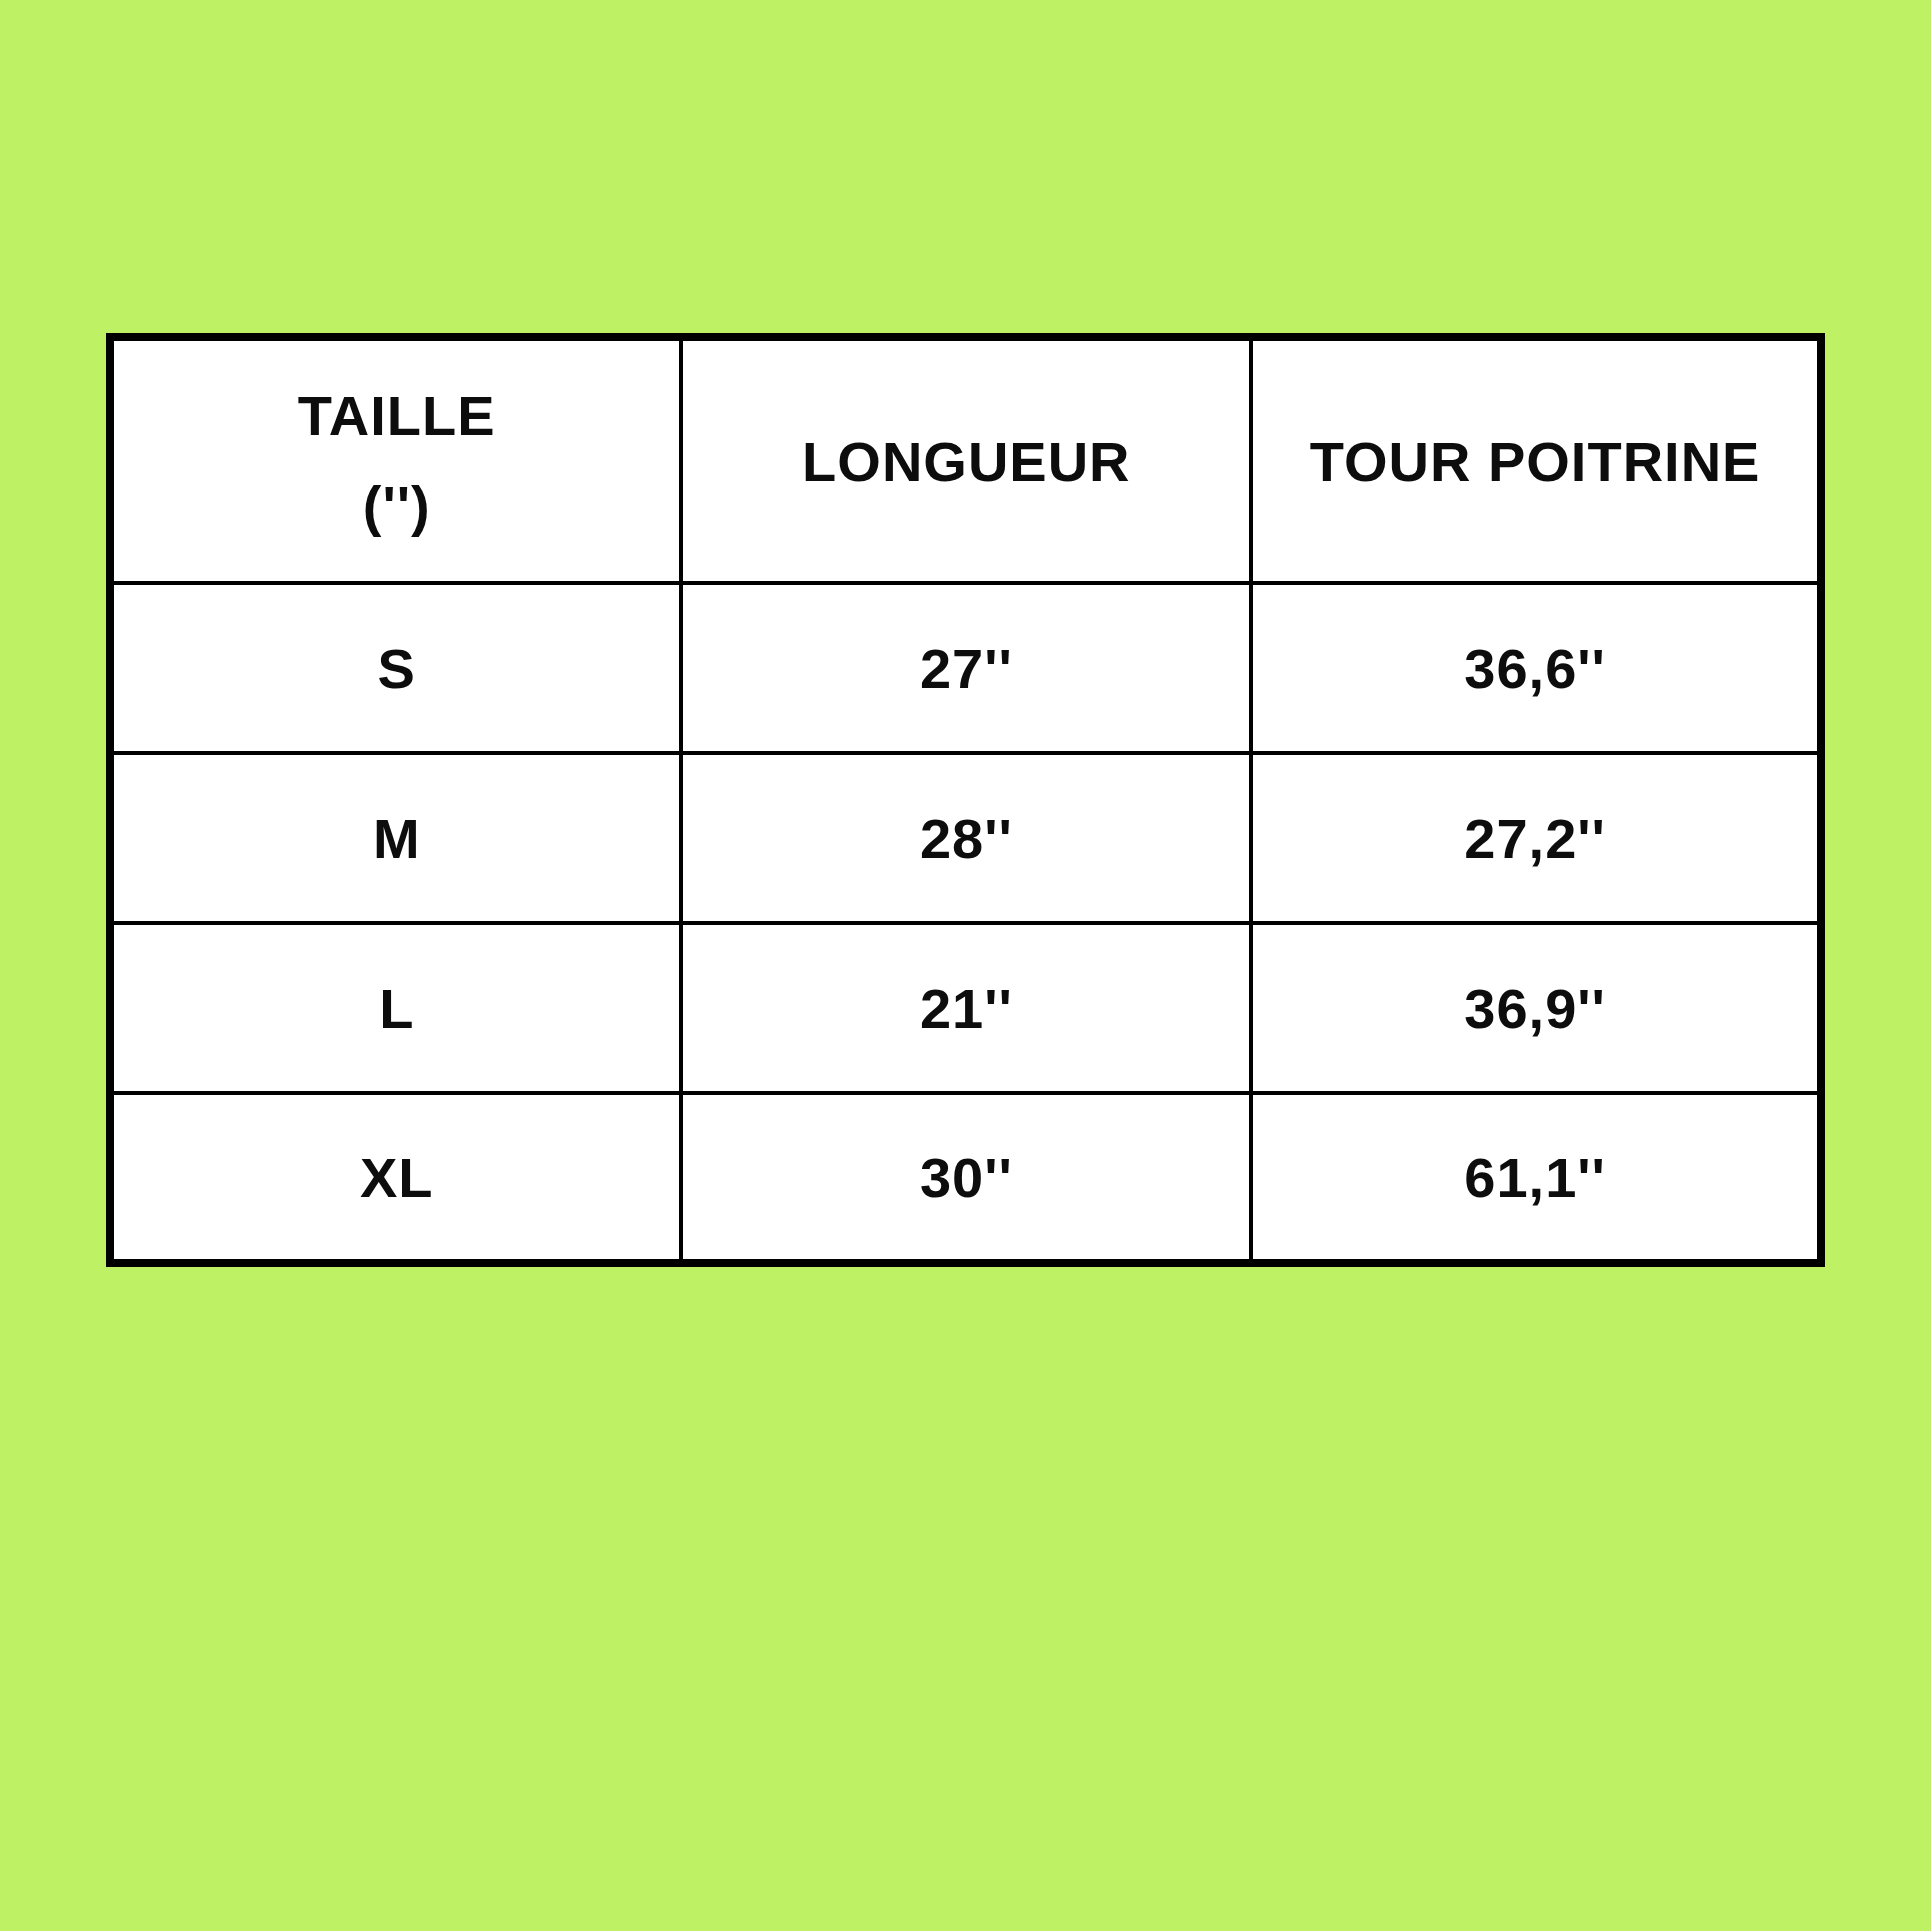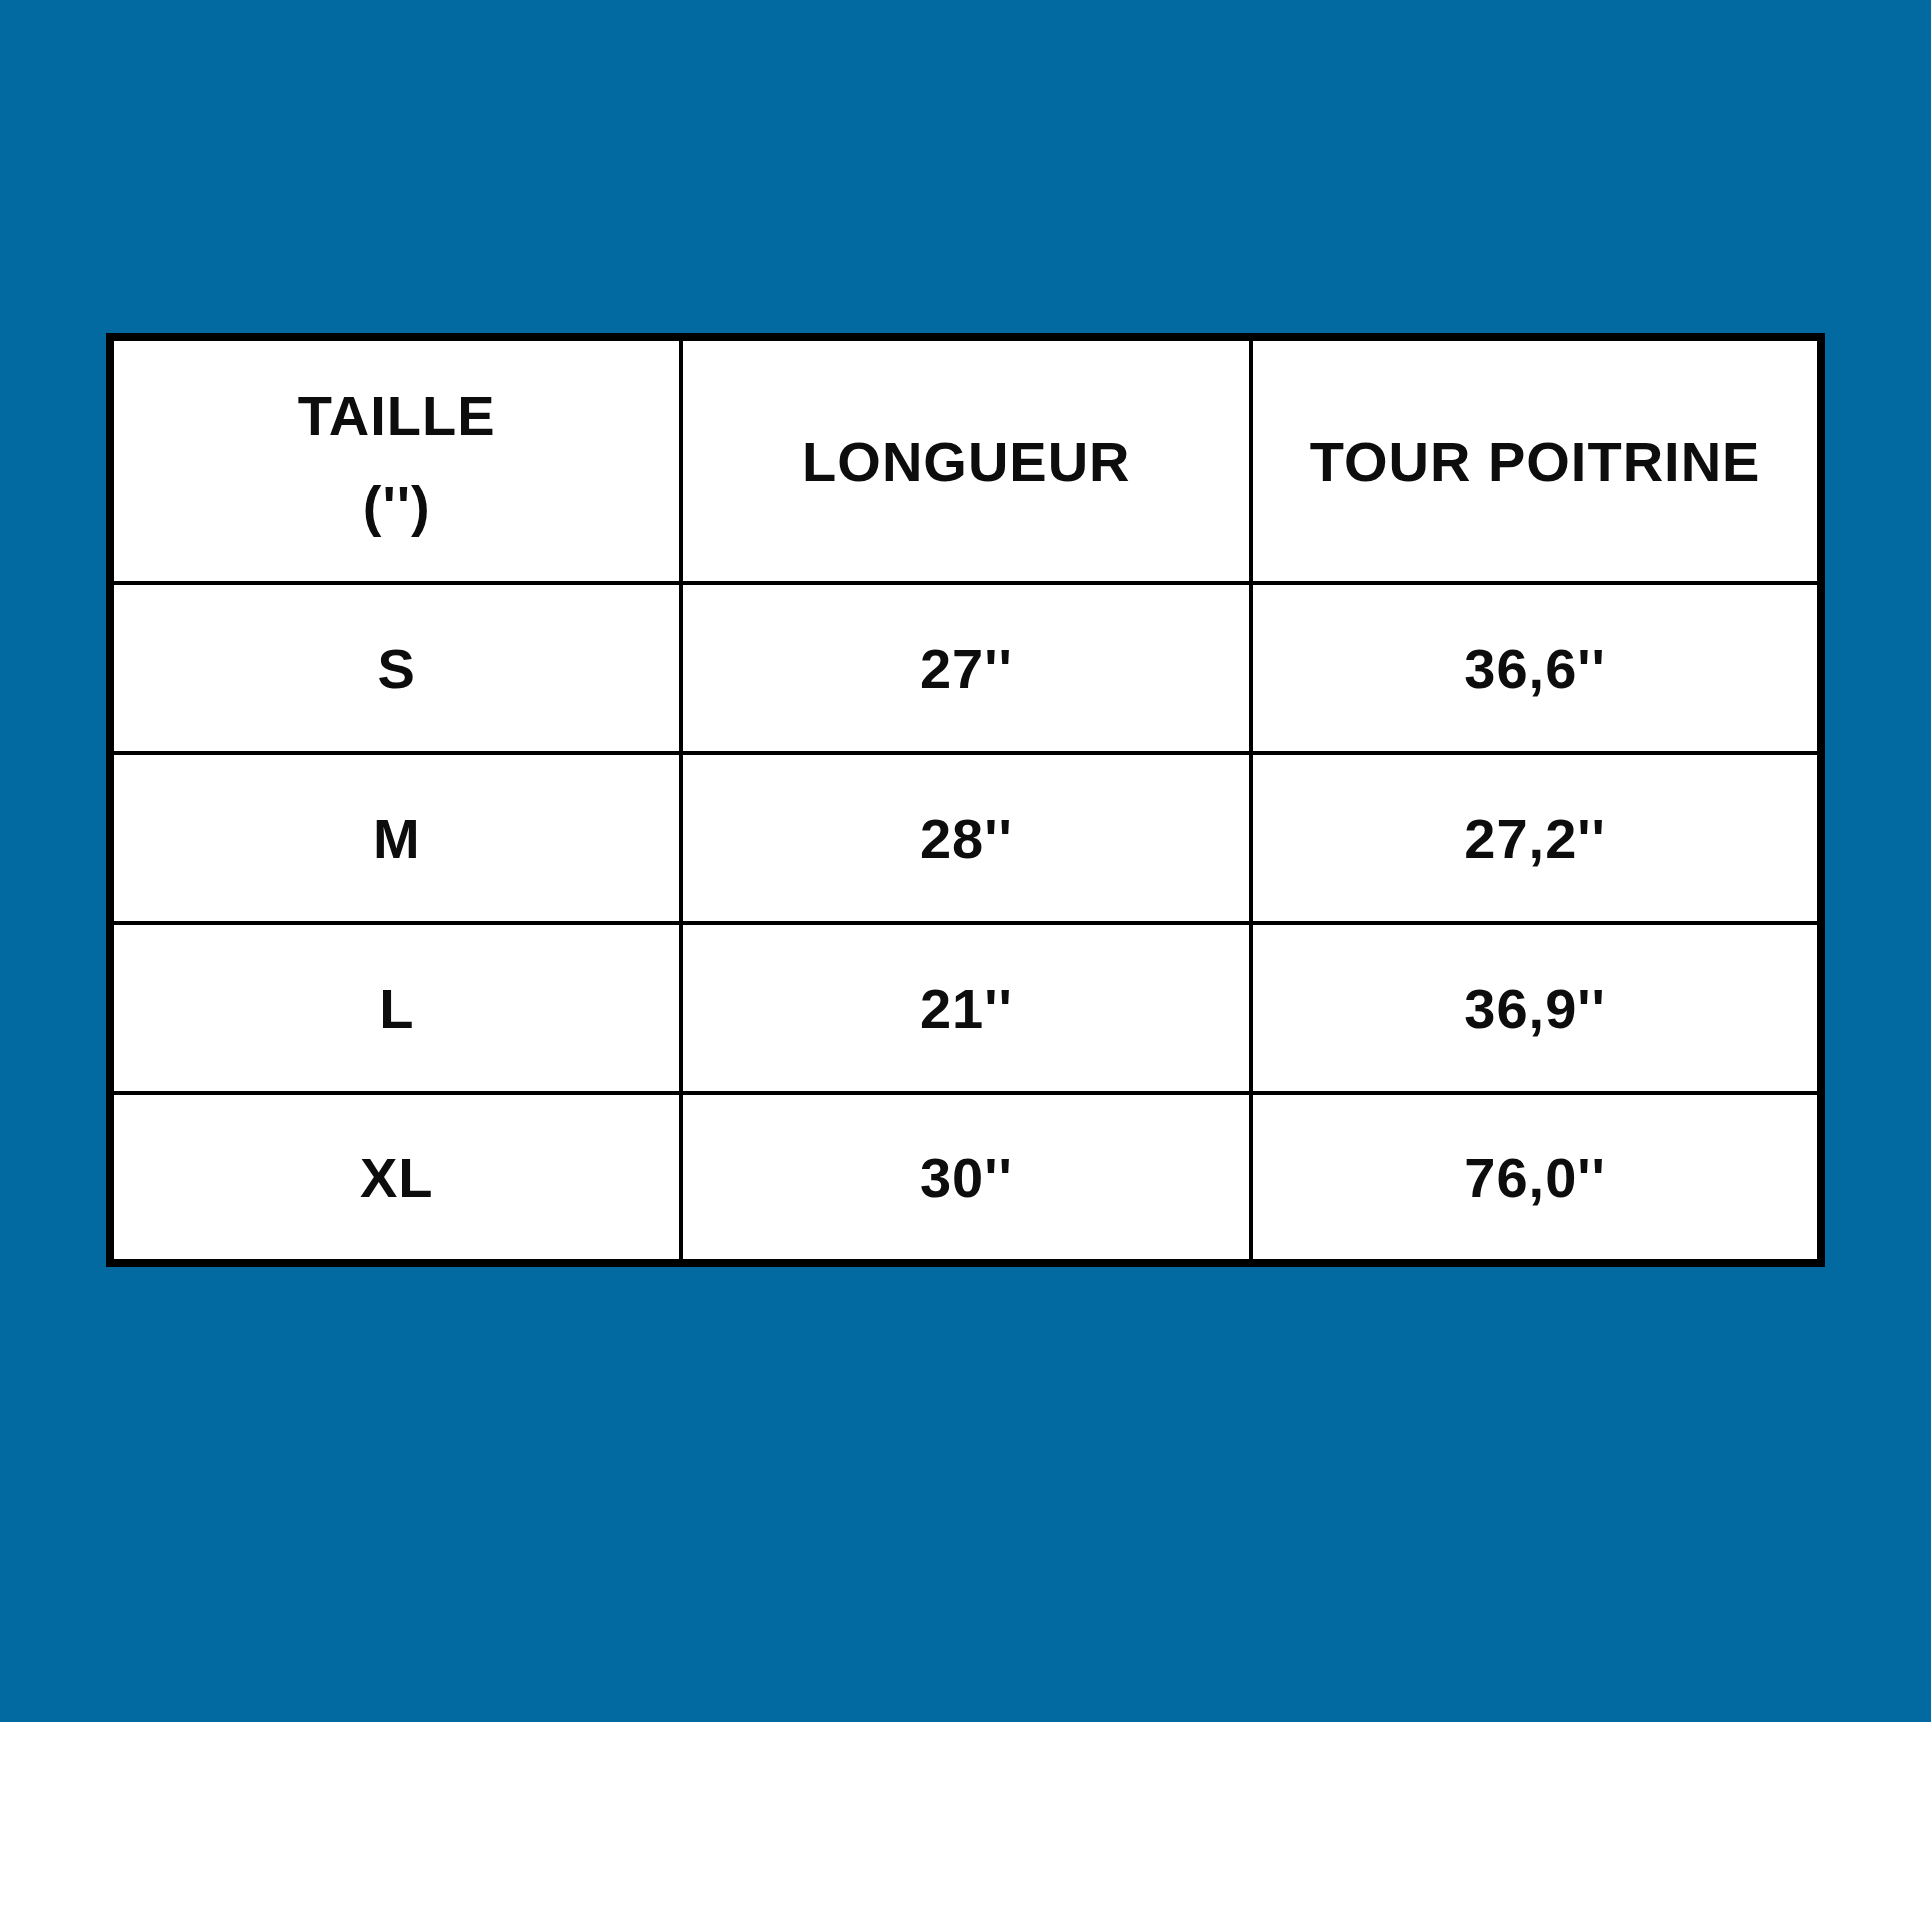--- a/index.html
+++ b/index.html
@@ -6,22 +6,22 @@
     margin: 0;
     padding: 0;
     width: 1931px;
     height: 1931px;
     background: #ffffff;
     font-family: "Liberation Sans", sans-serif;
   }
   .canvas {
     position: relative;
     width: 1931px;
-    height: 1722px;
-    background: #0369a1;
+    height: 1931px;
+    background: #bef264;
     overflow: hidden;
   }
   table.size-table {
     position: absolute;
     left: 106px;
     top: 333px;
     width: 1719px;
     border-collapse: collapse;
     table-layout: fixed;
     border: 8.7px solid #000000;
@@ -81,18 +81,18 @@
         <td>27,2''</td>
       </tr>
       <tr class="data-row">
         <td>L</td>
         <td>21''</td>
         <td>36,9''</td>
       </tr>
       <tr class="data-row">
         <td>XL</td>
         <td>30''</td>
-        <td>76,0''</td>
+        <td>61,1''</td>
       </tr>
     </tbody>
   </table>
 </div>
 
 
 </body></html>

